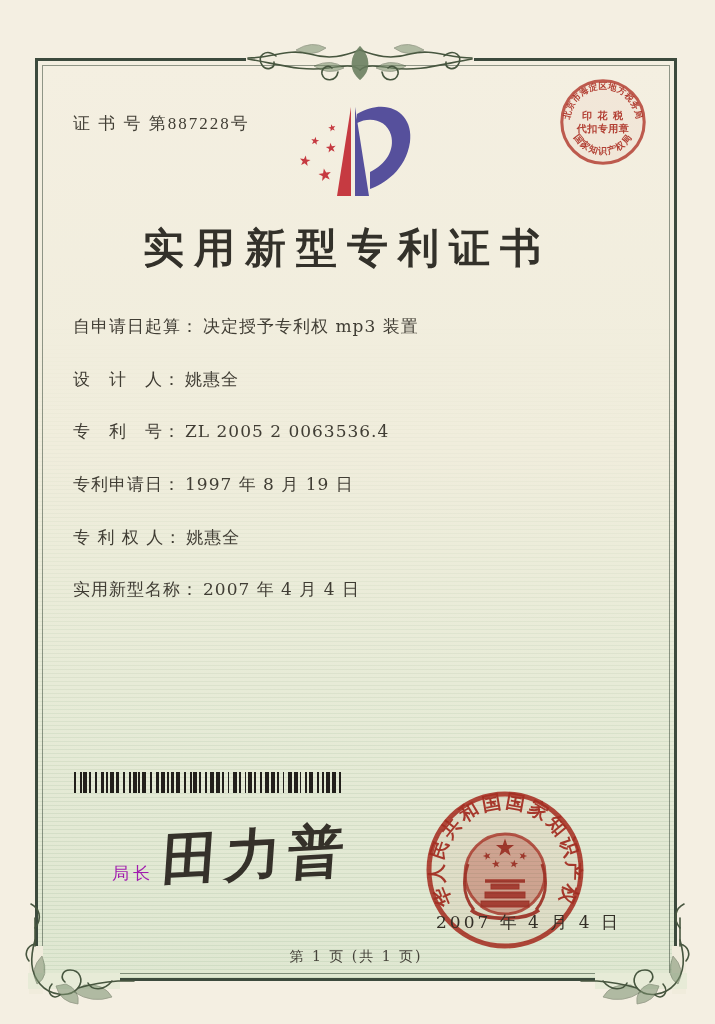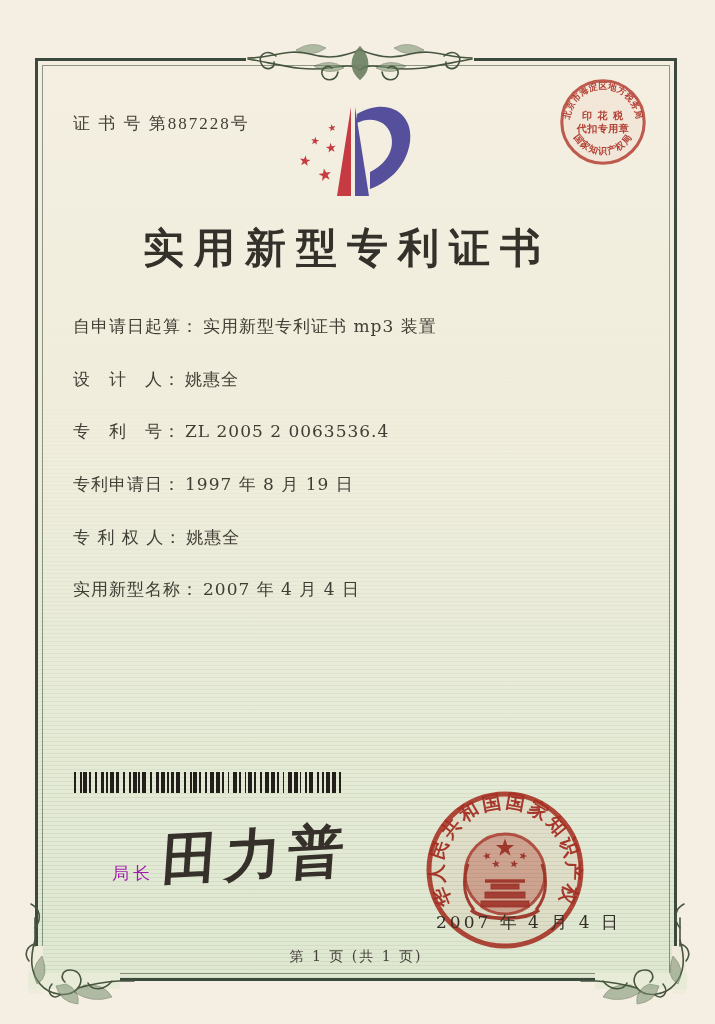--- a/index.html
+++ b/index.html
@@ -143,21 +143,21 @@
     <use href="#star" transform="translate(19,51) scale(0.42) rotate(10)"></use>
     <use href="#star" transform="translate(35,58) scale(0.52) rotate(-8)"></use>
     <use href="#star" transform="translate(9,71) scale(0.56) rotate(8)"></use>
     <use href="#star" transform="translate(29,85) scale(0.66) rotate(-10)"></use>
   </g>
 </svg>
 
 <h1 class="title">实用新型专利证书</h1>
 
 <div class="field-row f0">
-  <span class="field-label">自申请日起算：</span><span class="field-value">实用新型专利证书 mp3 装置</span>
+  <span class="field-label">自申请日起算：</span><span class="field-value">决定授予专利权 mp3 装置</span>
 </div>
 <div class="field-row f1">
   <span class="field-label">设　计　人：</span><span class="field-value">姚惠全</span>
 </div>
 <div class="field-row f2">
   <span class="field-label">专　利　号：</span><span class="field-value">ZL 2005 2 0063536.4</span>
 </div>
 <div class="field-row f3">
   <span class="field-label">专利申请日：</span><span class="field-value">1997 年 8 月 19 日</span>
 </div>

